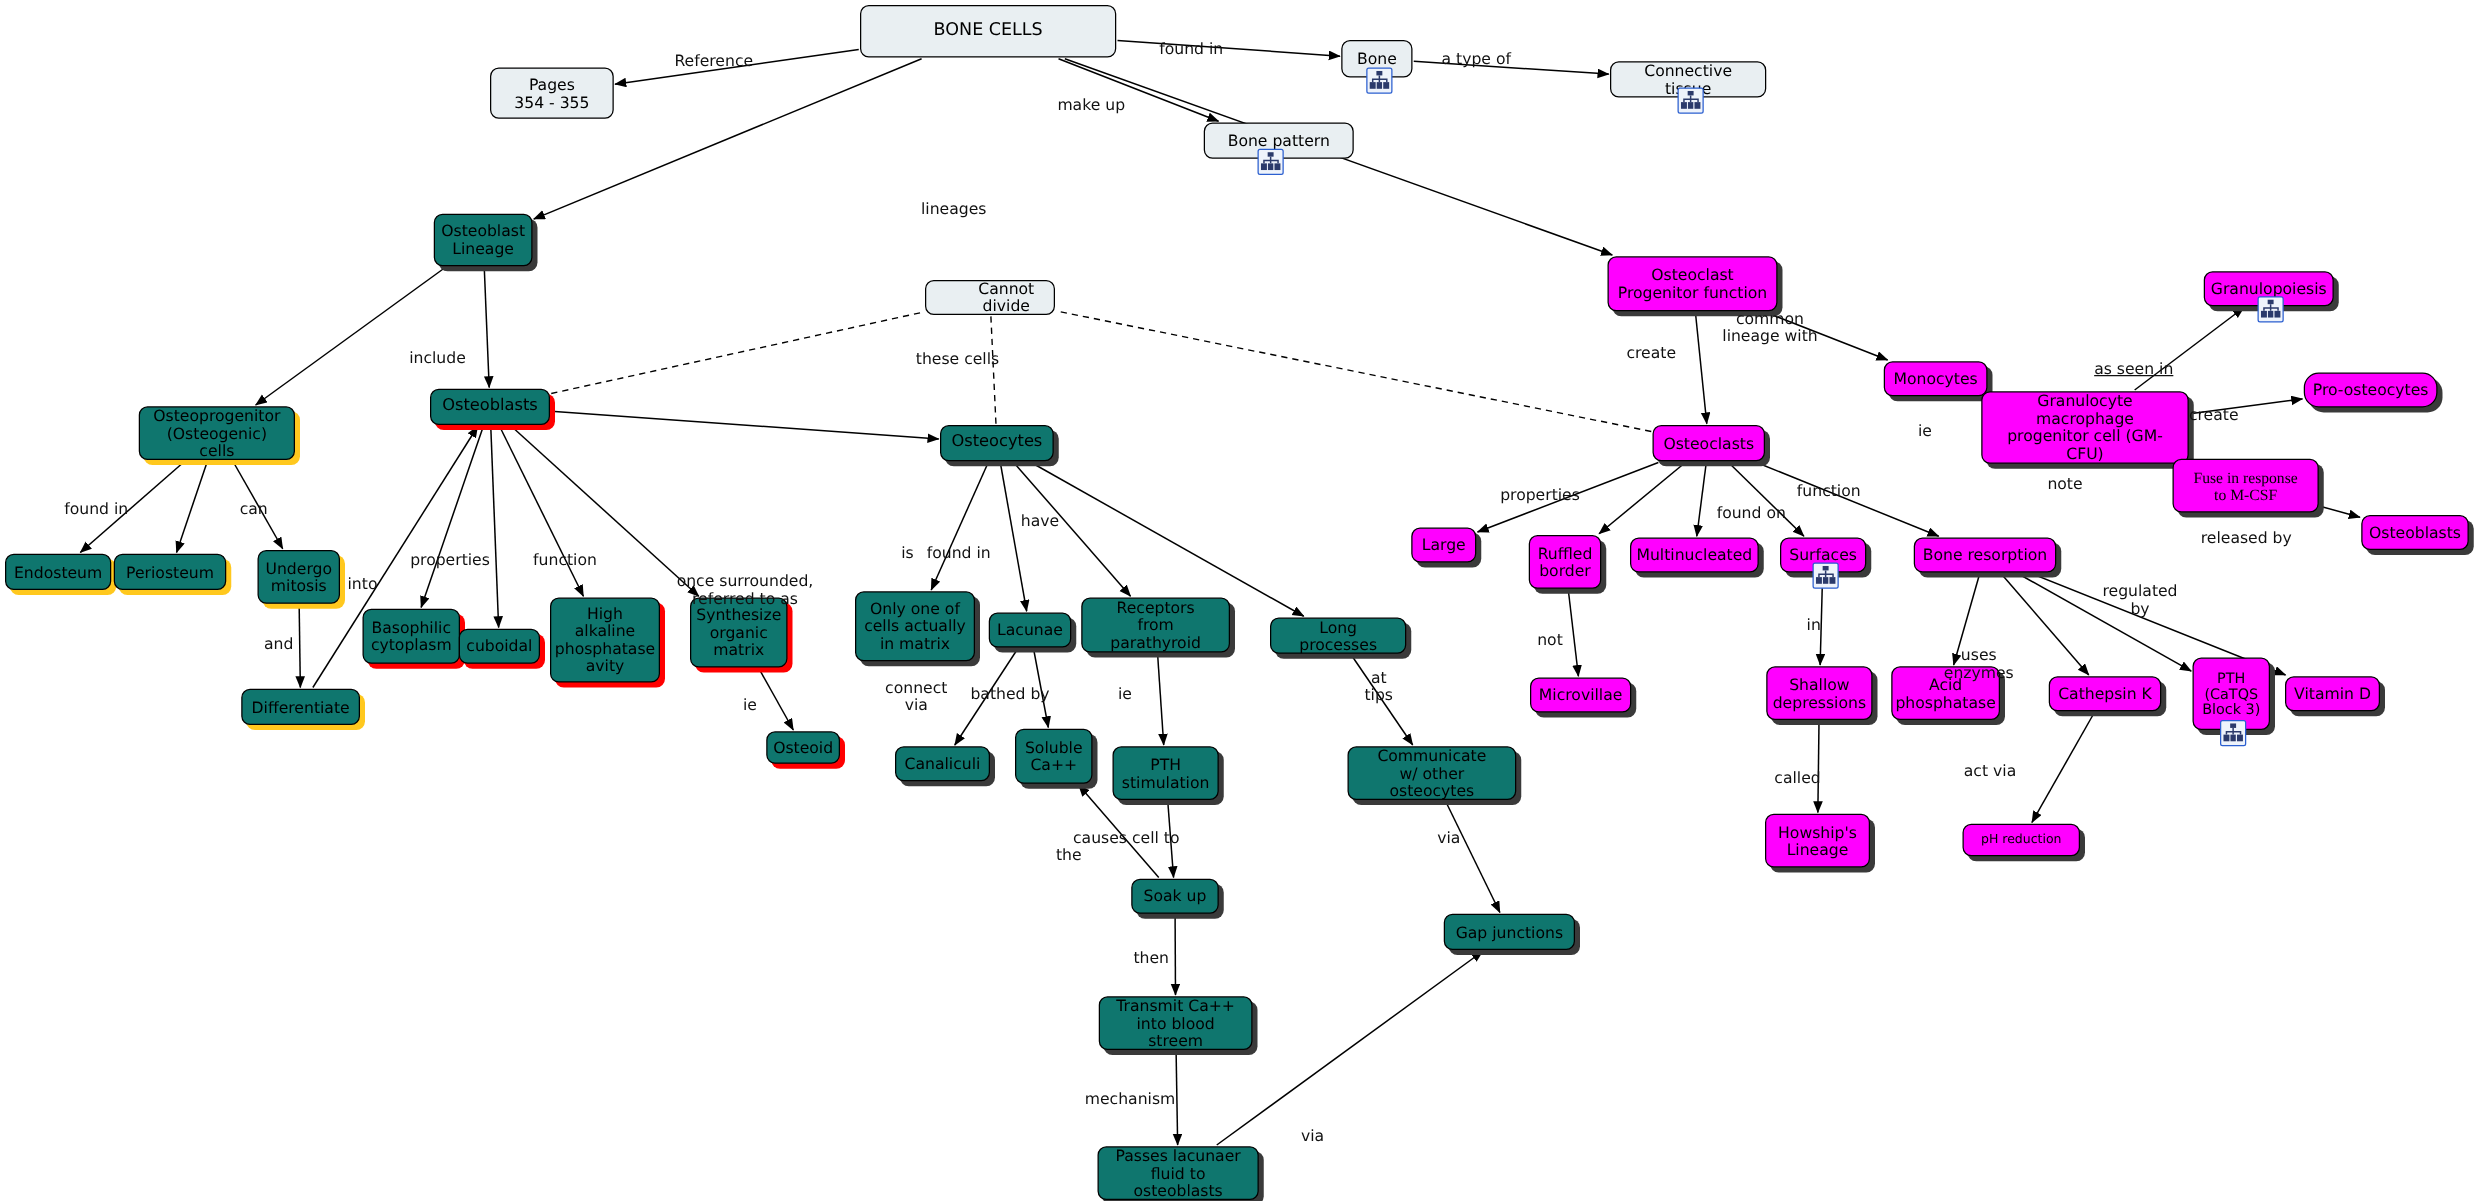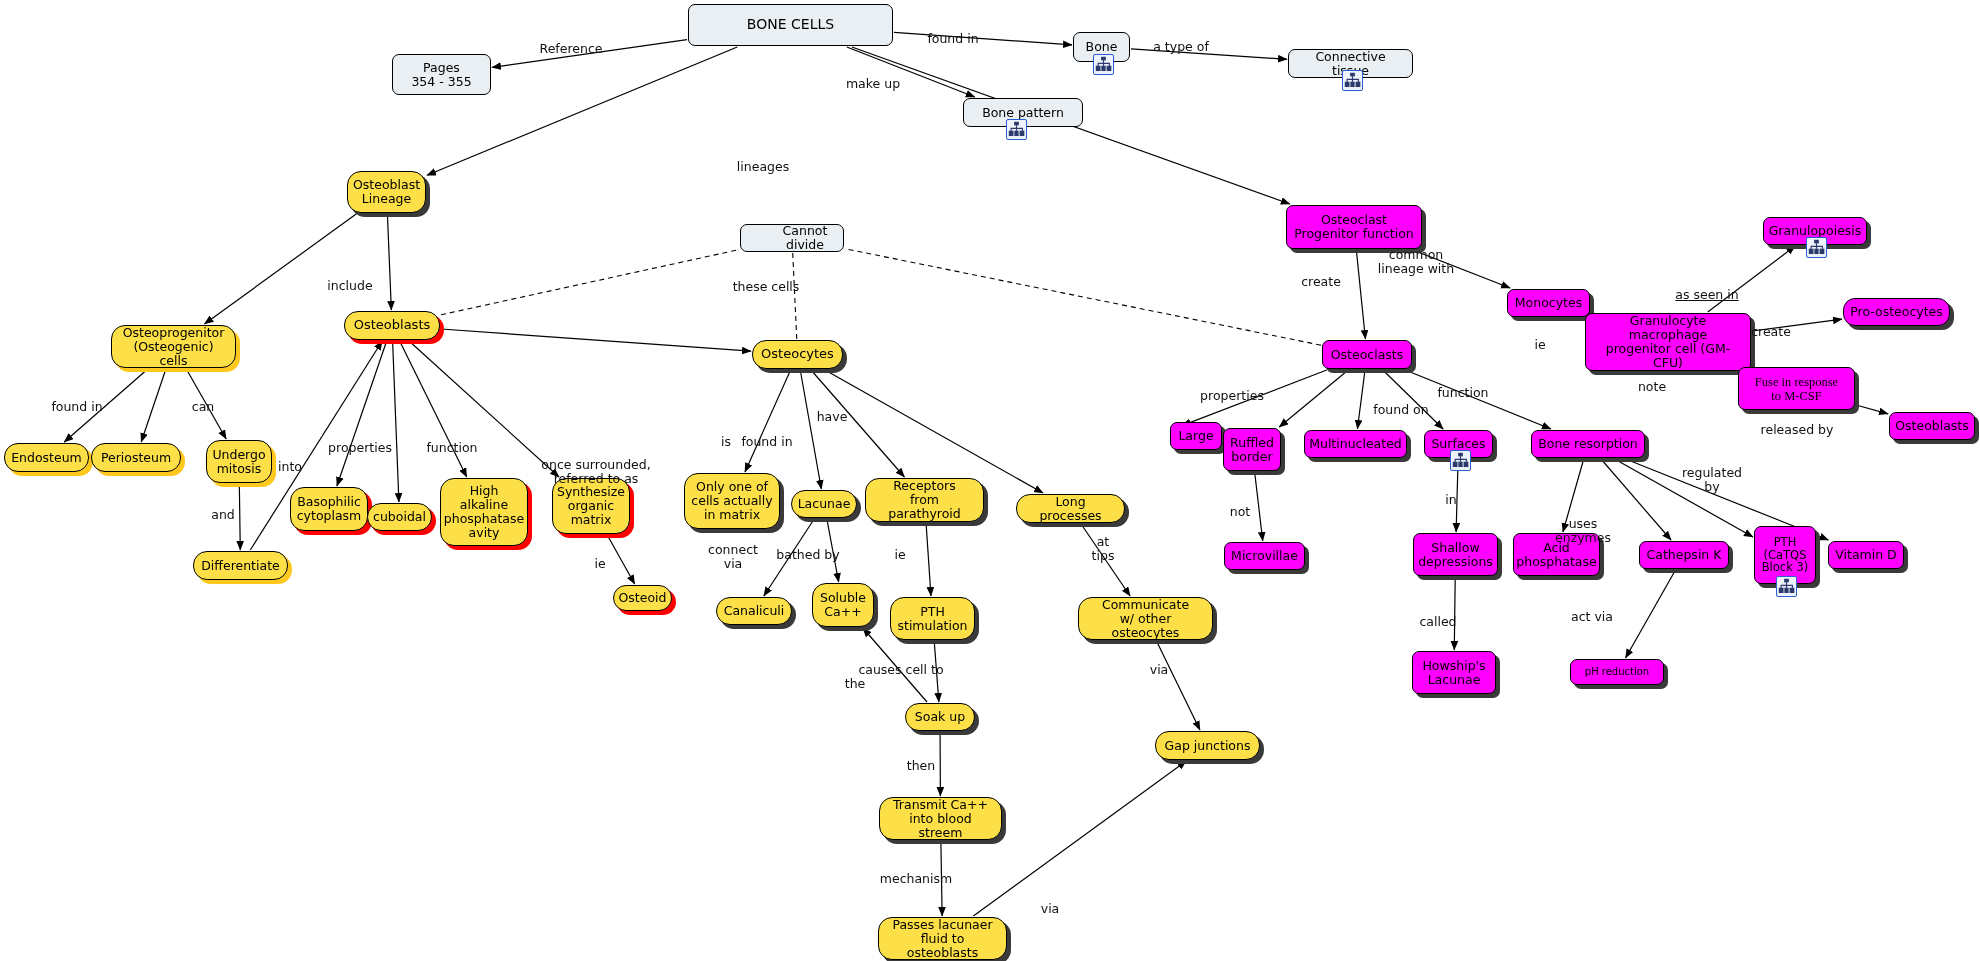--- a/index.html
+++ b/index.html
@@ -19,21 +19,21 @@
     border:1.5px solid #000;
     border-radius:7px;
     display:flex;align-items:center;justify-content:center;
     text-align:center;
     line-height:1.12;
     color:#000;
     padding:2px 6px;
     z-index:5;
   }
   
-  .n-cyan{background:#fde047;border-radius:14px;}
+  .n-cyan{background:#0f766e;}
   .n-magenta{background:#ff00ff;}
   .n-grey{background:#e9eff2;}
 
   
   .sh-dark{box-shadow:4px 4px 0 0 #3a3a3a;}
   .sh-red{box-shadow:4px 4px 0 0 #ff0000;}
   .sh-gold{box-shadow:4px 4px 0 0 #ffc81e;}
   .sh-none{box-shadow:none;}
 
   .elabel{
@@ -297,21 +297,21 @@
       <div class="node n-magenta sh-dark" style="left: 1843px; top: 298px; width: 107px; height: 28px; font-size: 12.5px; border-radius: 12px;">
         <span style="white-space: pre-line;">Pro-osteocytes</span>
       </div>
       <div class="node n-magenta sh-dark" style="left: 1738px; top: 367px; width: 117px; height: 43px; font-size: 12.5px; font-family: Liberation Serif, serif;">
         <span style="white-space: pre-line;">Fuse in response
 to M-CSF</span>
       </div>
       <div class="node n-magenta sh-dark" style="left: 1889px; top: 412px; width: 86px; height: 28px; font-size: 12.5px;">
         <span style="white-space: pre-line;">Osteoblasts</span>
       </div>
-      <div class="node n-magenta sh-dark" style="left: 1129px; top: 422px; width: 52px; height: 28px; font-size: 12.5px; margin-left: 41px;">
+      <div class="node n-magenta sh-dark" style="left: 1129px; top: 422px; width: 52px; height: 28px; font-size: 12.5px;">
         <span style="white-space: pre-line;">Large</span>
       </div>
       <div class="node n-magenta sh-dark" style="left: 1223px; top: 428px; width: 58px; height: 43px; font-size: 12.5px;">
         <span style="white-space: pre-line;">Ruffled
 border</span>
       </div>
       <div class="node n-magenta sh-dark" style="left: 1304px; top: 430px; width: 103px; height: 28px; font-size: 12.5px;">
         <span style="white-space: pre-line;">Multinucleated</span>
       </div>
       <div class="node n-magenta sh-dark" style="left: 1424px; top: 430px; width: 69px; height: 28px; font-size: 12.5px;">
@@ -355,21 +355,21 @@
           <rect x="6.2" y="9" width="3.6" height="4.5" fill="#2b3a6b"></rect>
           <rect x="10.6" y="9" width="4" height="4.5" fill="#2b3a6b"></rect>
           <path d="M8 4.5 L8 7 M3.5 9 L3.5 7 L13 7 L13 9 M8 7 L8 9" stroke="#2b3a6b" stroke-width="1" fill="none"></path>
         </svg>
       </span>
       <div class="node n-magenta sh-dark" style="left: 1828px; top: 541px; width: 76px; height: 28px; font-size: 12.5px;">
         <span style="white-space: pre-line;">Vitamin D</span>
       </div>
       <div class="node n-magenta sh-dark" style="left: 1412px; top: 651px; width: 84px; height: 43px; font-size: 12.5px;">
         <span style="white-space: pre-line;">Howship's
-Lacunae</span>
+Lineage</span>
       </div>
       <div class="node n-magenta sh-dark" style="left: 1570px; top: 659px; width: 94px; height: 26px; font-size: 10px;">
         <span style="white-space: pre-line;">pH reduction</span>
       </div>
     </div>
   <div id="label-layer">
       <div class="elabel" style="left: 571px; top: 42px; transform: translate(-50%, 0px);">Reference</div>
       <div class="elabel" style="left: 953px; top: 32px; transform: translate(-50%, 0px);">found in</div>
       <div class="elabel" style="left: 1181px; top: 40px; transform: translate(-50%, 0px);">a type of</div>
       <div class="elabel" style="left: 873px; top: 77px; transform: translate(-50%, 0px);">make up</div>
@@ -391,21 +391,21 @@
       <div class="elabel" style="left: 733px; top: 543px; transform: translate(-50%, 0px);">connect
 via</div>
       <div class="elabel" style="left: 808px; top: 548px; transform: translate(-50%, 0px);">bathed by</div>
       <div class="elabel" style="left: 900px; top: 548px; transform: translate(-50%, 0px);">ie</div>
       <div class="elabel" style="left: 1103px; top: 535px; transform: translate(-50%, 0px);">at
 tips</div>
       <div class="elabel" style="left: 1159px; top: 663px; transform: translate(-50%, 0px);">via</div>
       <div class="elabel" style="left: 901px; top: 663px; transform: translate(-50%, 0px);">causes cell to</div>
       <div class="elabel" style="left: 855px; top: 677px; transform: translate(-50%, 0px);">the</div>
       <div class="elabel" style="left: 921px; top: 759px; transform: translate(-50%, 0px);">then</div>
-      <div class="elabel" style="left: 904px; top: 872px; transform: translate(-50%, 0px); margin-left: 12px;">mechanism</div>
+      <div class="elabel" style="left: 904px; top: 872px; transform: translate(-50%, 0px);">mechanism</div>
       <div class="elabel" style="left: 1050px; top: 902px; transform: translate(-50%, 0px);">via</div>
       <div class="elabel" style="left: 1321px; top: 275px; transform: translate(-50%, 0px);">create</div>
       <div class="elabel" style="left: 1416px; top: 248px; transform: translate(-50%, 0px);">common
 lineage with</div>
       <div class="elabel" style="left: 1540px; top: 338px; transform: translate(-50%, 0px);">ie</div>
       <div class="elabel" style="left: 1707px; top: 288px; transform: translate(-50%, 0px); text-decoration: underline;">as seen in</div>
       <div class="elabel" style="left: 1771px; top: 325px; transform: translate(-50%, 0px);">create</div>
       <div class="elabel" style="left: 1652px; top: 380px; transform: translate(-50%, 0px);">note</div>
       <div class="elabel" style="left: 1797px; top: 423px; transform: translate(-50%, 0px);">released by</div>
       <div class="elabel" style="left: 1232px; top: 389px; transform: translate(-50%, 0px);">properties</div>

